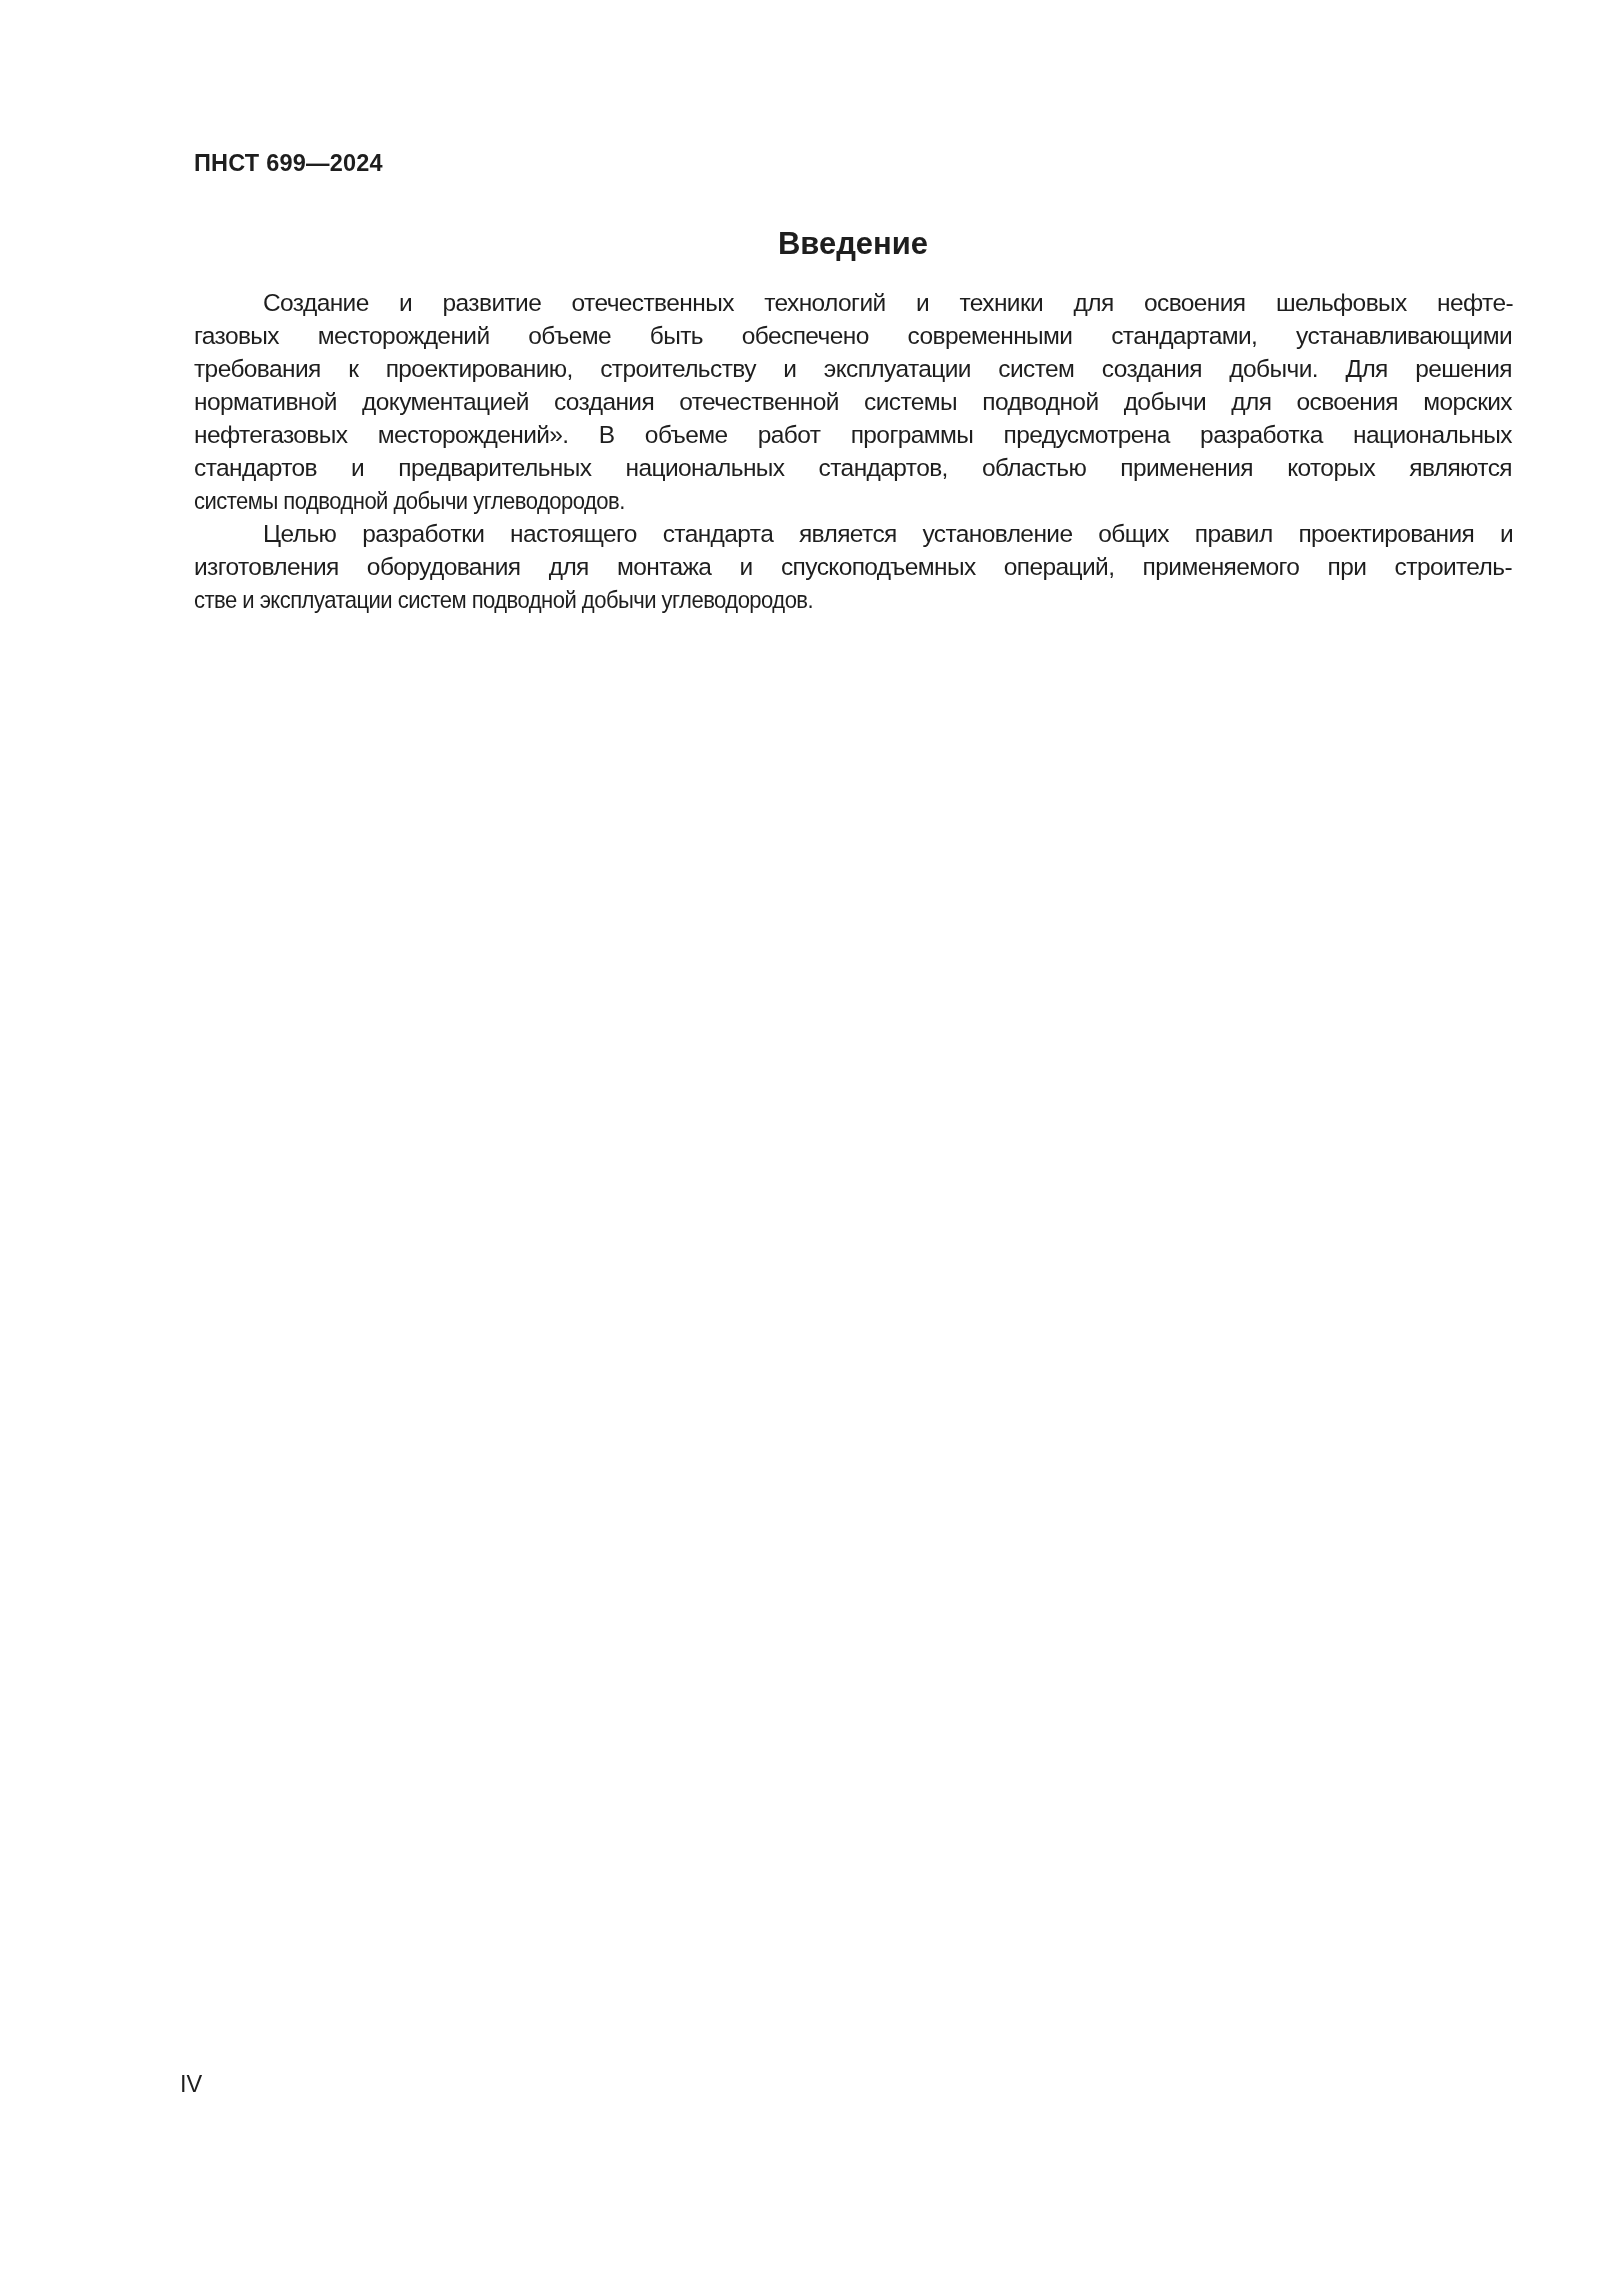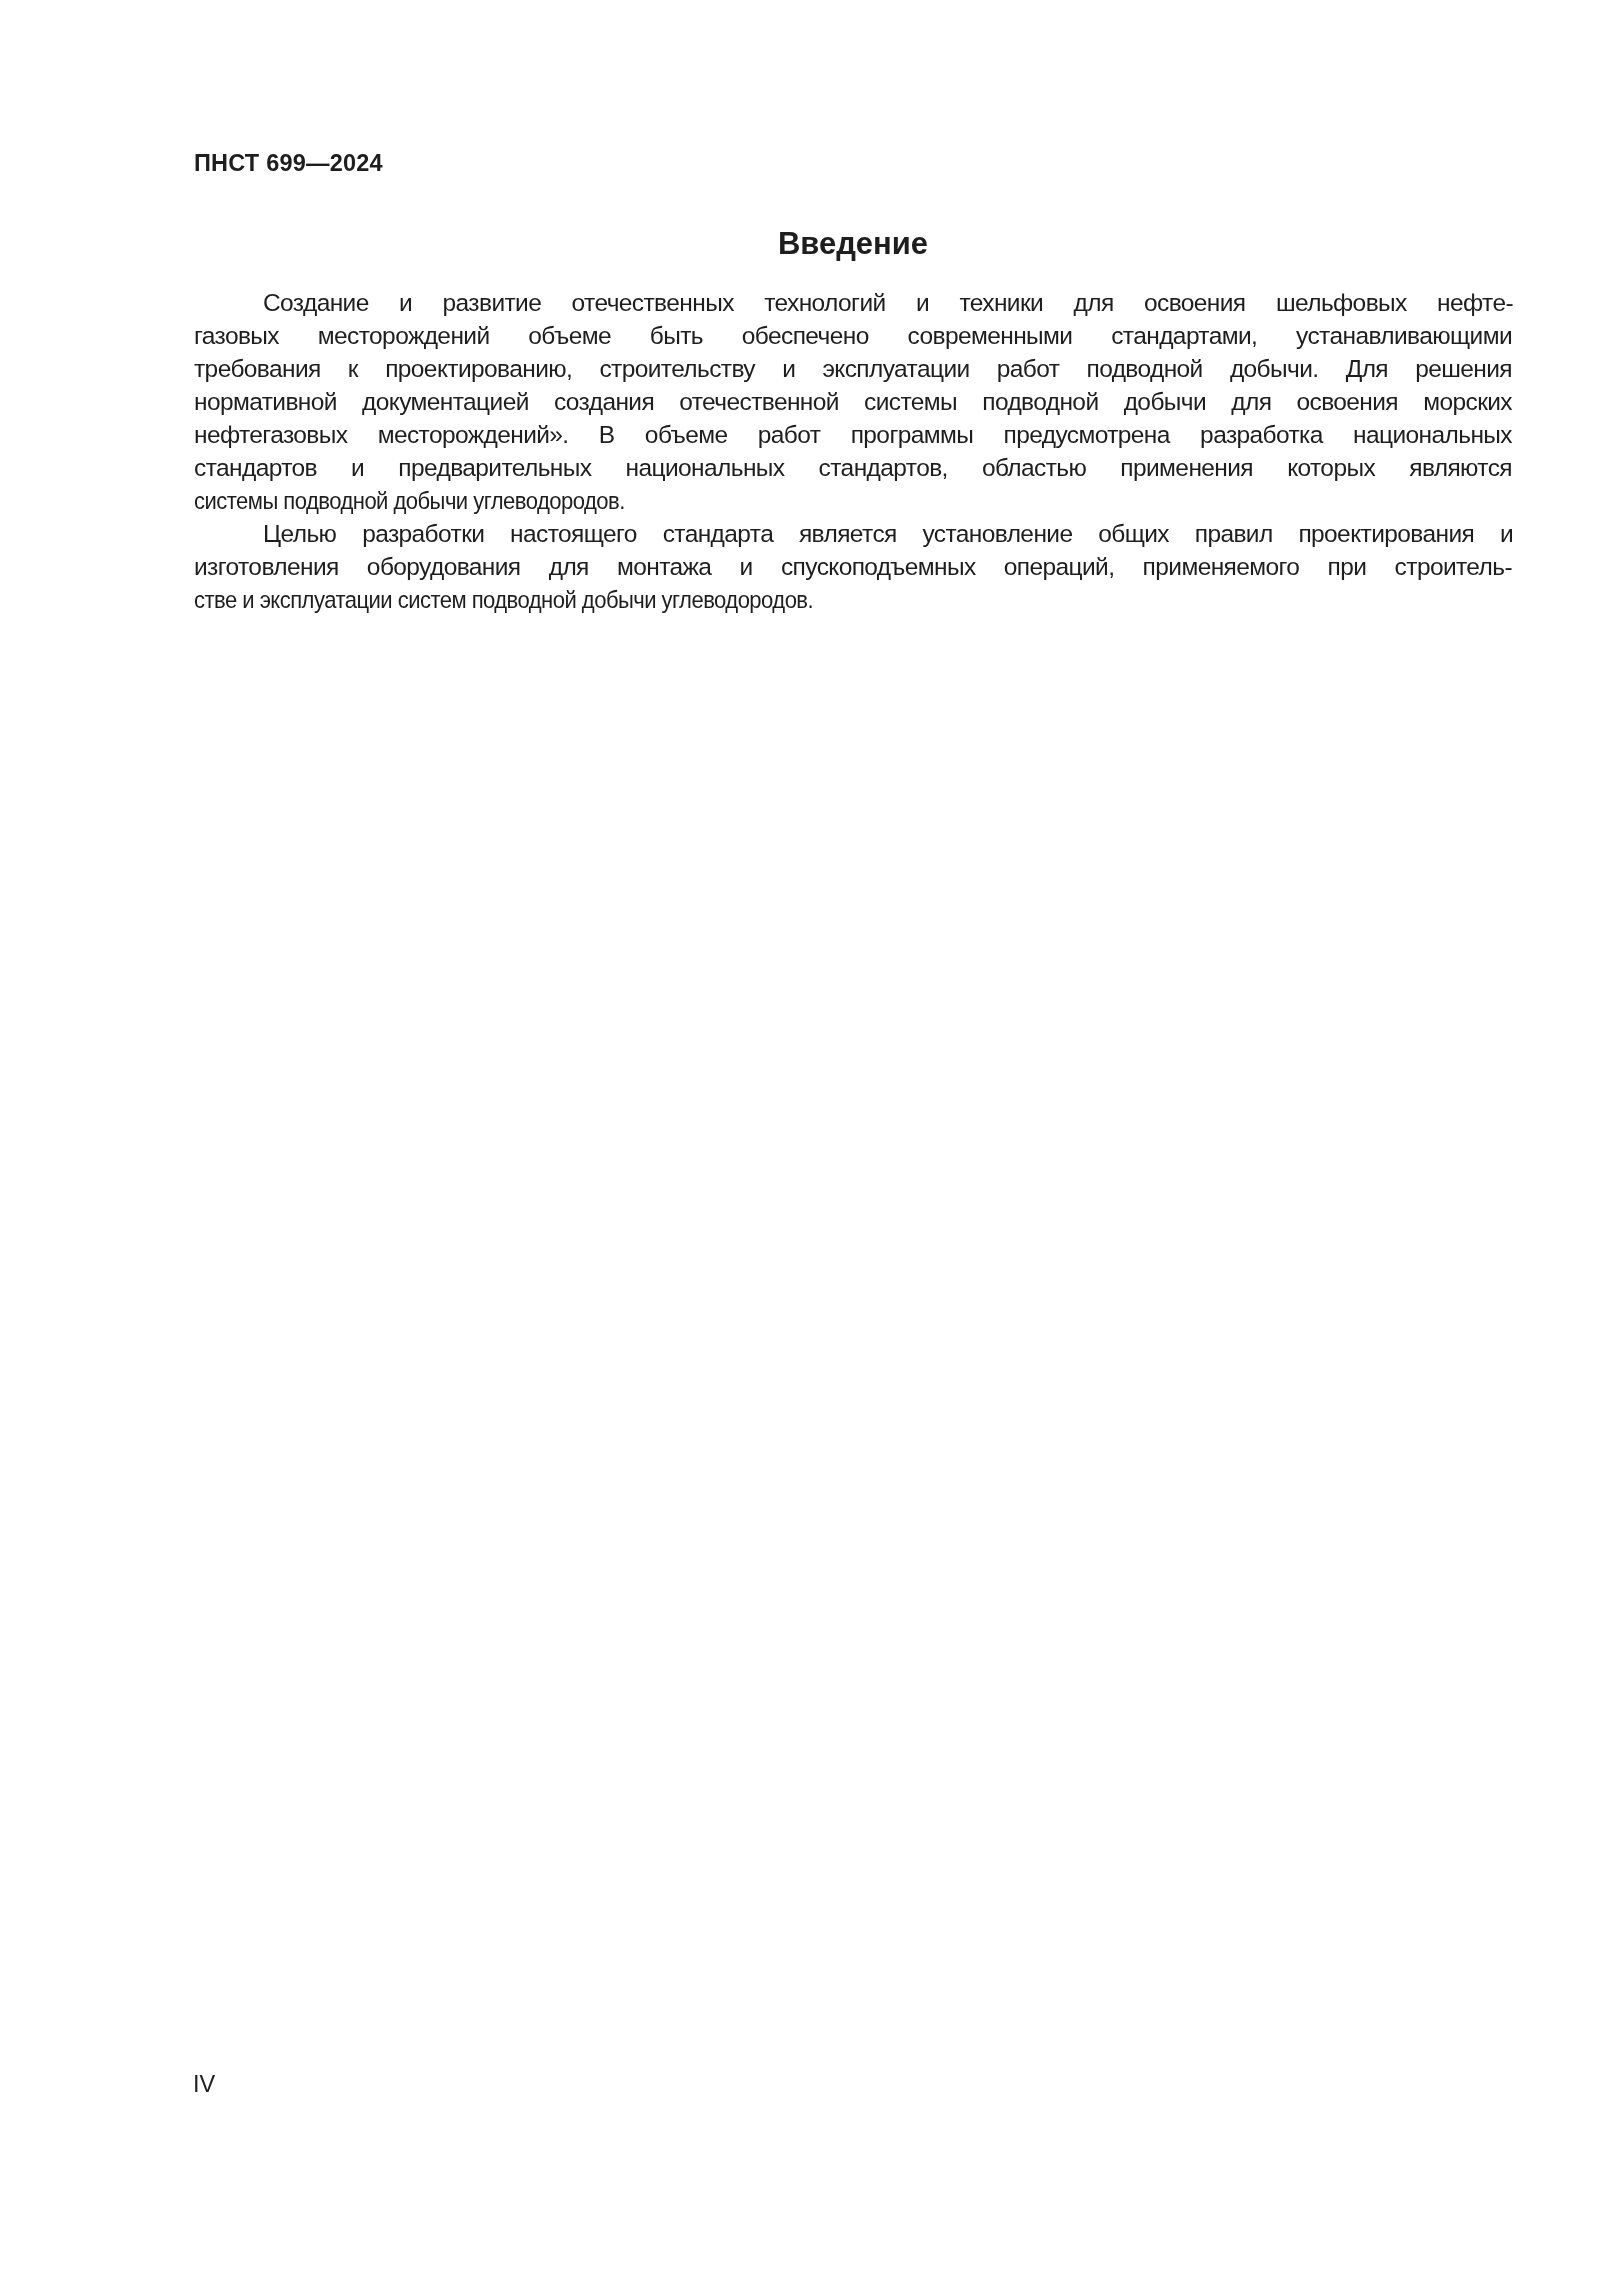--- a/index.html
+++ b/index.html
@@ -55,39 +55,39 @@
       letter-spacing: -0.6px;
       word-spacing: 0px;
       overflow: visible;
     }
     .line.indent { padding-left: 69px; }
     .line.last {
       text-align-last: left;
     }
     .page-number {
       position: absolute;
-      left: 193px;
+      left: 180px;
       top: 2070px;
       font-size: 23.5px;
       line-height: 29px;
       white-space: nowrap;
     }
   </style>
 </head>
 <body>
 
 <div class="page-header">ПНСТ 699—2024</div>
 
 <div class="section-title">Введение</div>
 
 <div class="body-text">
   <p class="paragraph">
     <span class="line indent" style="width: 1250px;">Создание и развитие отечественных технологий и техники для освоения шельфовых нефте-</span>
     <span class="line" style="width: 1318px;">газовых месторождений объеме быть обеспечено современными стандартами, устанавливающими</span>
-    <span class="line" style="width: 1318px;">требования к проектированию, строительству и эксплуатации работ подводной добычи. Для решения</span>
+    <span class="line" style="width: 1318px;">требования к проектированию, строительству и эксплуатации систем создания добычи. Для решения</span>
     <span class="line" style="width: 1318px;">нормативной документацией создания отечественной системы подводной добычи для освоения морских</span>
     <span class="line" style="width: 1318px;">нефтегазовых месторождений». В объеме работ программы предусмотрена разработка национальных</span>
     <span class="line" style="width: 1318px;">стандартов и предварительных национальных стандартов, областью применения которых являются</span>
     <span class="line last" style="transform: scaleX(0.9);">системы подводной добычи углеводородов.</span>
   </p>
   <p class="paragraph">
     <span class="line indent" style="width: 1250px;">Целью разработки настоящего стандарта является установление общих правил проектирования и</span>
     <span class="line" style="width: 1318px;">изготовления оборудования для монтажа и спускоподъемных операций, применяемого при строитель-</span>
     <span class="line last" style="transform: scaleX(0.9);">стве и эксплуатации систем подводной добычи углеводородов.</span>
   </p>

